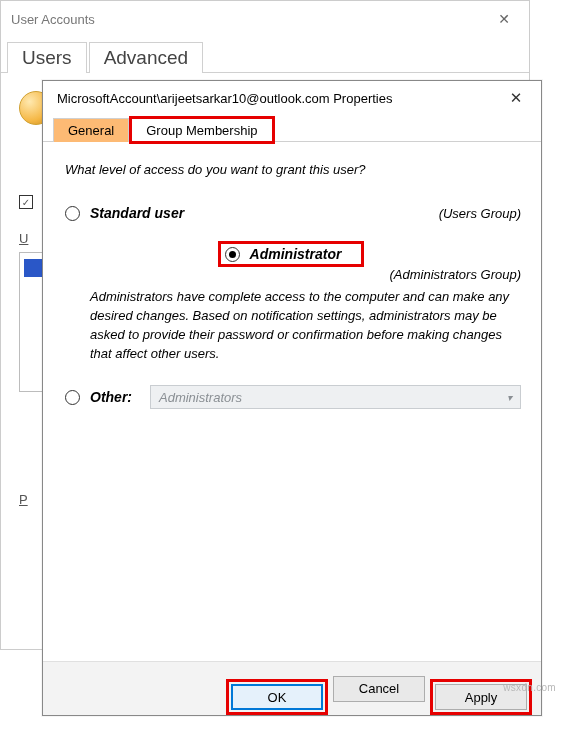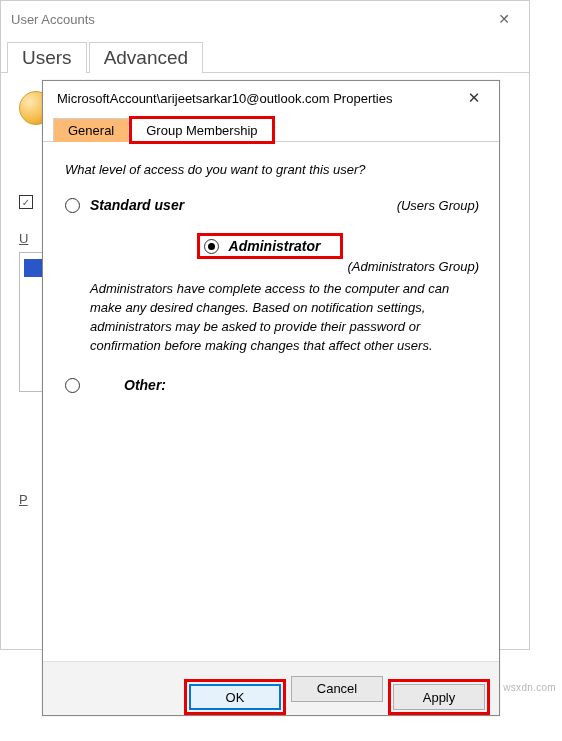--- a/index.html
+++ b/index.html
@@ -71,21 +71,21 @@
       background: #fff;
       padding: 6px 4px;
     }
     .parent-list-icon { width: 18px; height: 18px; background: #2a57c7; display: block; }
 
     
     .dialog {
       position: absolute;
       left: 42px;
       top: 80px;
-      width: 458px;
+      width: 500px;
       height: 636px;
       background: #fff;
       border: 1px solid #888;
       box-shadow: 0 0 0 1px rgba(0,0,0,0.04);
       display: flex;
       flex-direction: column;
     }
     .dialog-titlebar {
       height: 34px;
       display: flex;
@@ -112,21 +112,21 @@
     }
     .dialog-tab.active { background: #fff; z-index: 2; }
     .highlight-red { outline: 3px solid #e60000; outline-offset: -1px; }
     .dialog-content {
       flex: 1;
       padding: 20px 20px 10px 22px;
       overflow: hidden;
       font-style: italic;
     }
     .question { font-size: 13px; margin-bottom: 18px; }
-    .option-row { display: flex; align-items: center; margin-top: 20px; }
+    .option-row { display: flex; align-items: center; margin-top: 28px; }
     .radio {
       width: 15px; height: 15px; border: 1px solid #333; border-radius: 50%;
       display: inline-flex; align-items: center; justify-content: center;
       margin-right: 10px; flex-shrink: 0;
     }
     .radio.checked::after {
       content: ""; width: 7px; height: 7px; border-radius: 50%; background: #000;
     }
     .option-label { font-size: 14px; font-weight: 600; }
     .option-group { margin-left: auto; color: #000; font-size: 13px; }
@@ -136,21 +136,21 @@
       line-height: 1.45;
       color: #000;
     }
     .admin-highlight {
       border: 3px solid #e60000;
       display: inline-flex;
       align-items: center;
       padding: 2px 20px 2px 4px;
       margin-left: -4px;
     }
-    .other-row { display: flex; align-items: center; margin-top: 22px; gap: 34px; }
+    .other-row { display: flex; align-items: center; margin-top: 22px; }
     .other-label { font-weight: 600; font-size: 14px; margin-right: 18px; }
     .dropdown {
       flex: 1;
       height: 24px;
       background: #eef0f2;
       border: 1px solid #c9cdd1;
       display: flex;
       align-items: center;
       padding: 0 8px;
       color: #8a8f94;
@@ -241,20 +241,24 @@
         <span class="radio checked"></span>
         <span class="option-label">Administrator</span>
       </span>
       <span class="option-group">(Administrators Group)</span>
     </div>
     <div class="option-desc">Administrators have complete access to the computer and can make any desired changes. Based on notification settings, administrators may be asked to provide their password or confirmation before making changes that affect other users.</div>
 
     <div class="other-row">
       <span class="radio"></span>
       <span class="other-label">Other:</span>
+      <div class="dropdown">
+        <span>Administrators</span>
+        <span class="dropdown-caret">▾</span>
+      </div>
     </div>
   </div>
 
   <div class="dialog-footer">
     <div class="btn default btn-highlight">OK</div>
     <div class="btn">Cancel</div>
     <div class="btn btn-highlight">Apply</div>
   </div>
 </div>
 

